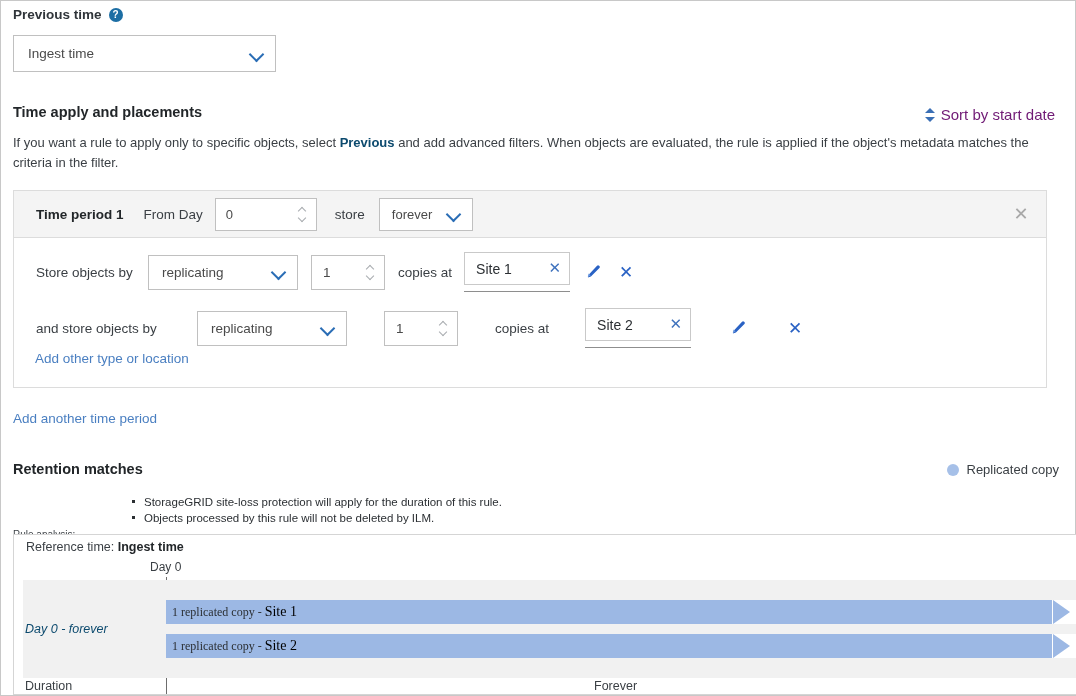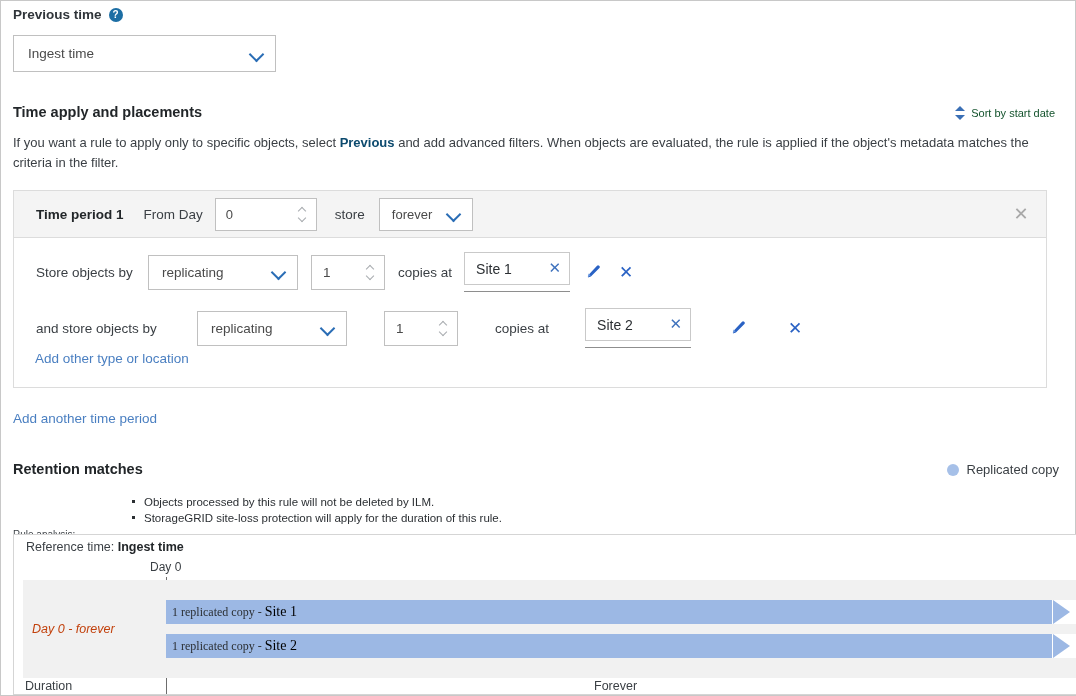--- a/index.html
+++ b/index.html
@@ -57,21 +57,21 @@
   }
 
   
   .section-title {
     position: absolute; font-size: 14.5px; font-weight: bold; color: #222629;
   }
   #tp-title { left: 12px; top: 103px; }
   .sort-link {
     position: absolute; right: 20px; top: 105px;
     display: flex; align-items: center; gap: 6px;
-    color: #14532d; font-size: 11px; cursor: pointer;
+    color: #701a75; font-size: 15px; cursor: pointer;
   }
   .sort-arrows {
     position: relative; width: 10px; height: 14px;
   }
   .sort-arrows::before, .sort-arrows::after {
     content: ""; position: absolute; left: 0;
     width: 0; height: 0; border-left: 5px solid transparent; border-right: 5px solid transparent;
   }
   .sort-arrows::before { top: 0; border-bottom: 5px solid #3a6fb5; }
   .sort-arrows::after { bottom: 0; border-top: 5px solid #3a6fb5; }
@@ -219,21 +219,21 @@
   .dg-axis {
     position: absolute; left: 152px; top: 42px;
     width: 1px; height: 119px; background: #6d6d6d;
   }
   .dg-leftcol {
     position: absolute; left: 9px; top: 45px;
     width: 143px; height: 98px; background: #f1f1f1;
     display: flex; align-items: center;
   }
   .dg-period {
-    font-size: 12.5px; font-style: italic; color: #c2410c; padding-left: 9px;
+    font-size: 12.5px; font-style: italic; color: #0c4a6e; padding-left: 2px;
   }
   .dg-rows {
     position: absolute; left: 152px; top: 45px; right: 0; height: 98px;
     background: #f1f1f1;
   }
   .dg-bar-slot {
     position: absolute; left: 0; right: 9px; height: 24px;
     background: #ffffff;
   }
   .dg-bar {
@@ -367,22 +367,22 @@
 
   <div class="section-title" id="rd-title">Retention matches</div>
   <div class="legend">
     <span class="dot" style="background: rgb(166, 192, 232);"></span>
     <span>Replicated copy</span>
   </div>
 
   <div class="analysis">
     <span class="akey">Rule analysis:</span>
     <ul>
+      <li>StorageGRID site-loss protection will apply for the duration of this rule.</li>
       <li>Objects processed by this rule will not be deleted by ILM.</li>
-      <li>StorageGRID site-loss protection will apply for the duration of this rule.</li>
     </ul>
   </div>
 
   <div class="diagram">
     <div class="dg-ref">
       <span>Reference time:</span>
       <b>Ingest time</b>
     </div>
     <div class="dg-day0">Day 0</div>
     <div class="dg-axis"></div>

